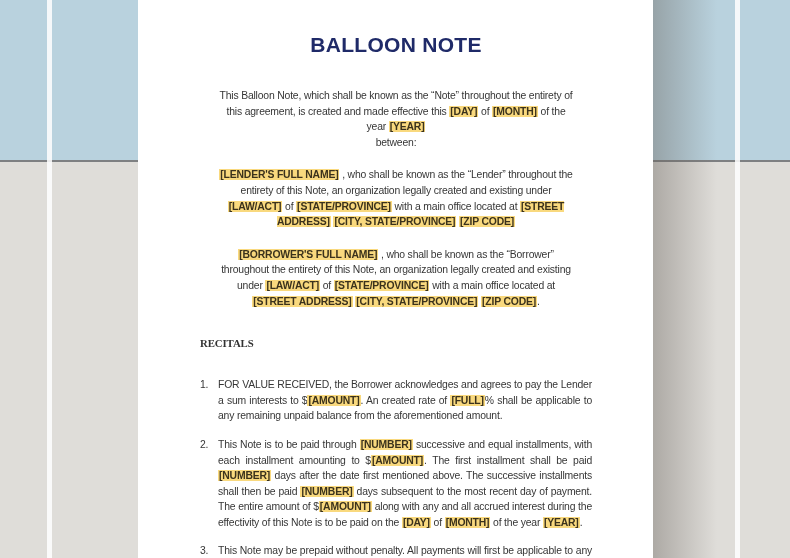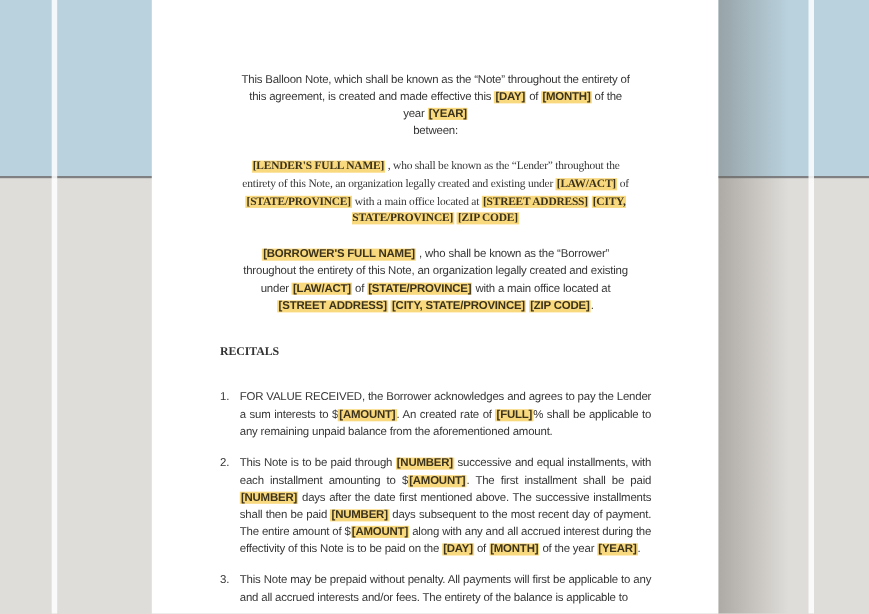--- a/index.html
+++ b/index.html
@@ -14,21 +14,21 @@
   .page-shadow{position:absolute;left:653px;top:0;width:64px;height:558px;
                background:linear-gradient(to right, rgba(104,98,92,0.42), rgba(104,98,92,0));}
   .doc{position:absolute;left:138px;top:0;width:515px;height:558px;background:#ffffff;
        box-sizing:border-box;padding:33px 61px 0 62px;color:#363636;overflow:hidden;}
   .title{margin:0;text-align:center;color:#1f2a68;font-size:21px;line-height:23px;
          font-weight:bold;letter-spacing:0.3px;}
   .para{font-size:10.4px;line-height:15.6px;letter-spacing:-0.18px;margin:17px;color:#363636;}
   .center{text-align:center;}
   .pre{white-space:pre-wrap;}
   .p-intro{margin-top:32px;}
-  .p-lender{margin-top:15px;font-family:Liberation Serif, serif;}
+  .p-lender{margin-top:15px;}
   .p-and{margin-top:8px;}
   .p-borrower{margin-top:11px;}
   .recitals{margin:27px 0 0 0;font-size:10.8px;line-height:15px;font-weight:bold;
             color:#333333;letter-spacing:-0.1px;font-family:Liberation Serif, serif;}
   .list{margin-top:26px;}
   .item{display:flex;margin-top:13px;font-size:10.4px;line-height:15.6px;
         letter-spacing:-0.18px;color:#363636;}
   .item:first-child{margin-top:0;}
   .num{flex:none;width:18px;}
   .itext{flex:1;text-align:justify;}
@@ -38,20 +38,21 @@
 <body>
 
 <div class="canvas">
   <div class="bg-top"></div>
   <div class="bg-bottom"></div>
   <div class="stripe stripe-left"></div>
   <div class="stripe stripe-right"></div>
   <div class="page-shadow"></div>
 
   <div class="doc">
+    <h1 class="title">BALLOON NOTE</h1>
 
     <p class="para center pre p-intro"><span>This Balloon Note, which shall be known as the “Note” throughout the entirety of this agreement, is created and made effective this </span><span class="hl">[DAY]</span><span> of </span><span class="hl">[MONTH]</span><span> of the year </span><span class="hl">[YEAR]</span><span>
 between:</span></p>
 
     <p class="para center p-lender"><span class="hl">[LENDER'S FULL NAME]</span><span> , who shall be known as the “Lender” throughout the entirety of this Note, an organization legally created and existing under </span><span class="hl">[LAW/ACT]</span><span> of </span><span class="hl">[STATE/PROVINCE]</span><span> with a main office located at </span><span class="hl">[STREET ADDRESS]</span><span> </span><span class="hl">[CITY, STATE/PROVINCE]</span><span> </span><span class="hl">[ZIP CODE]</span></p>
 
 
     <p class="para center p-borrower"><span class="hl">[BORROWER'S FULL NAME]</span><span> , who shall be known as the “Borrower” throughout the entirety of this Note,  an organization legally created and existing under </span><span class="hl">[LAW/ACT]</span><span> of </span><span class="hl">[STATE/PROVINCE]</span><span> with a main office located at </span><span class="hl">[STREET ADDRESS]</span><span> </span><span class="hl">[CITY, STATE/PROVINCE]</span><span> </span><span class="hl">[ZIP CODE]</span><span>.</span></p>
 
     <h2 class="recitals">RECITALS</h2>

